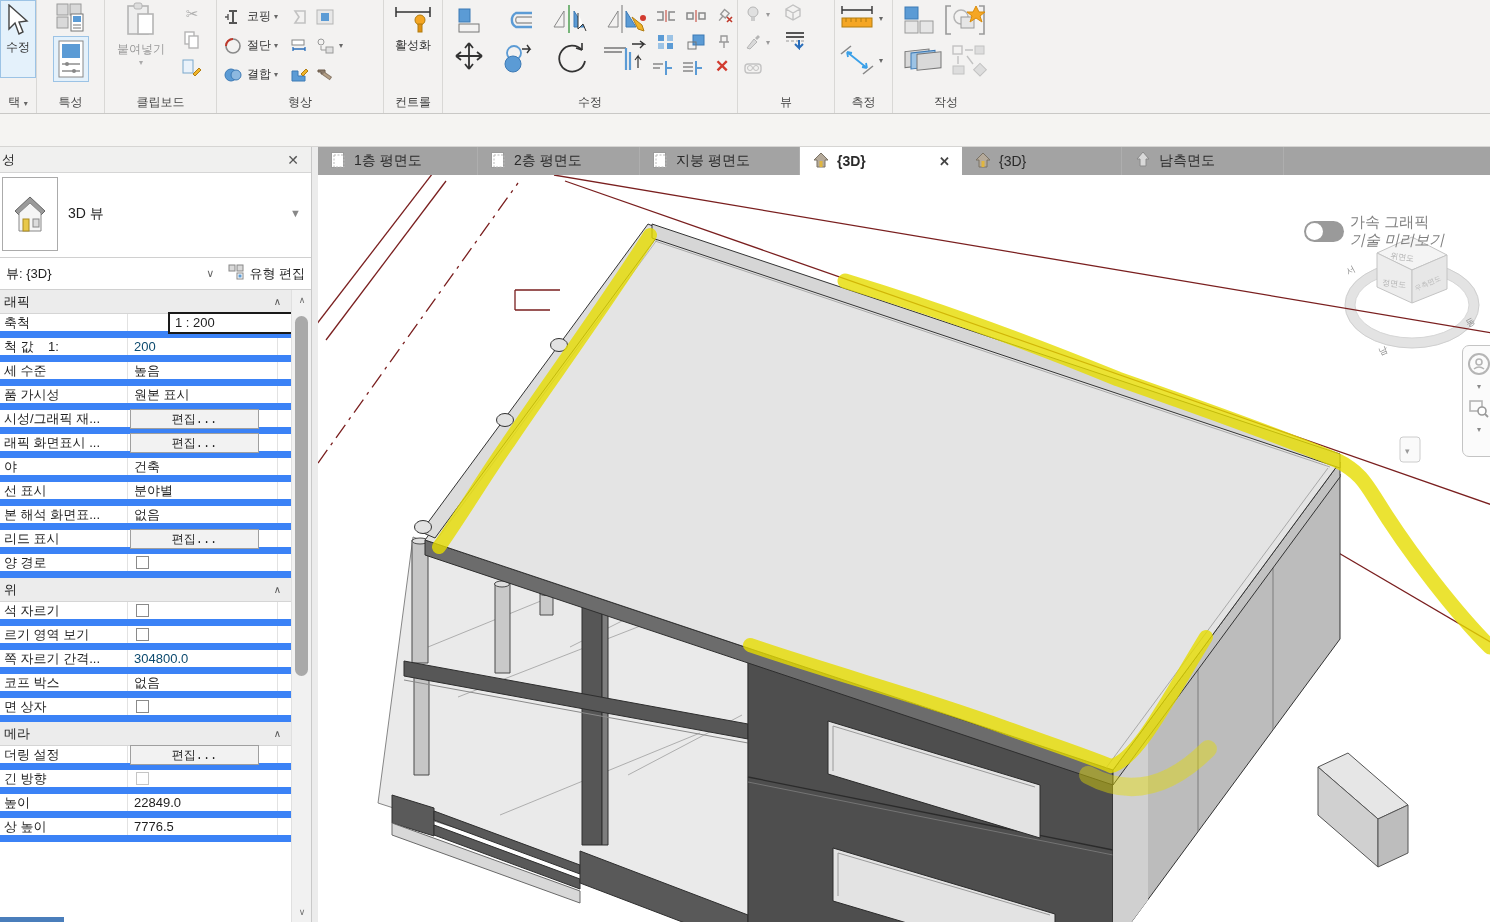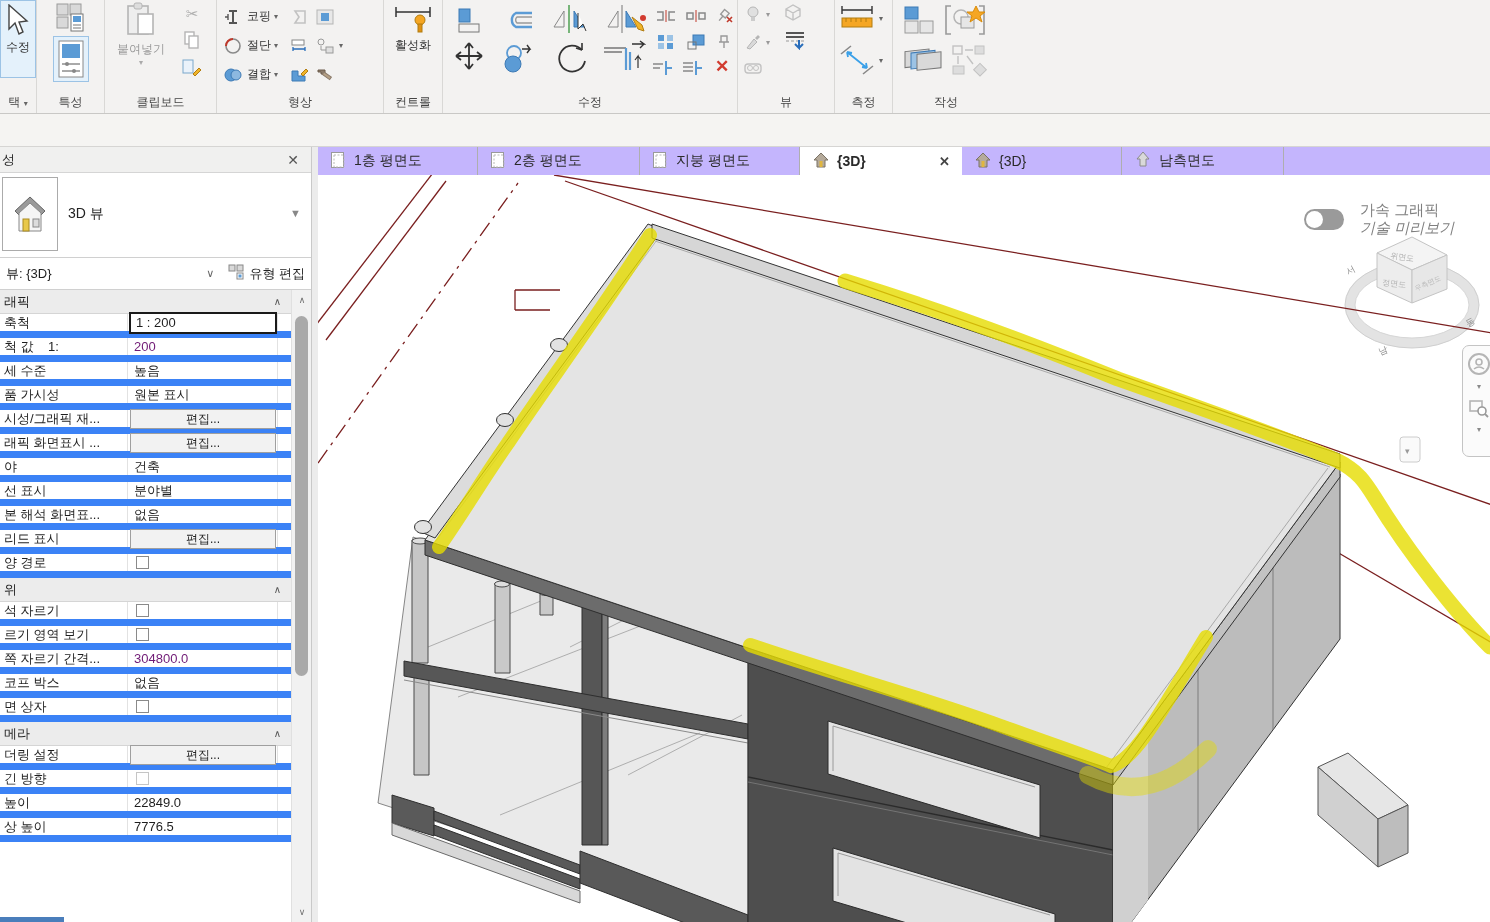--- a/index.html
+++ b/index.html
@@ -15,21 +15,21 @@
   .gray{color:#9a9a9a;}
   .geo-row{display:flex;align-items:center;height:29px;font-size:12px;color:#333;gap:3px;}
   .mini{width:22px;height:20px;display:inline-flex;align-items:center;justify-content:center;}
   .arrow{font-size:8px;color:#666;}
   .icon-btn{display:inline-flex;align-items:center;justify-content:center;}
   .selbox{background:#e4f1fb;border:1px solid #9cc3e5;}
   
   .optionsbar{position:absolute;left:0;top:114px;width:1490px;height:33px;background:#f5f4f2;
     border-bottom:1px solid #d6d5d3;}
   
-  .tabbar{position:absolute;left:318px;top:147px;width:1172px;height:28px;background:#c4b5fd;
+  .tabbar{position:absolute;left:318px;top:147px;width:1172px;height:28px;background:#a3a3a3;
     display:flex;}
   .tab{height:28px;display:flex;align-items:center;gap:7px;padding:0 8px 0 12px;
     border-right:1px solid #aeaeae;font-size:14px;color:#2a2a2a;cursor:default;}
   .tab.active{background:#fff;font-weight:bold;border-right:none;}
   .tclose{margin-left:auto;font-size:13px;color:#444;padding:0 4px;}
   
   .props{position:absolute;left:0;top:147px;width:312px;height:775px;background:#fff;
     border-right:1px solid #c9c9c9;font-size:13px;color:#1e1e1e;}
   .ptitle{height:26px;background:#f0f0ef;display:flex;align-items:center;padding:0 6px 0 2px;
     border-bottom:1px solid #d5d5d5;}
@@ -44,35 +44,35 @@
   .edittype{display:flex;align-items:center;gap:4px;margin-left:14px;font-size:13px;color:#222;}
   .pgrid{position:absolute;left:0;top:143px;right:20px;bottom:0;overflow:hidden;}
   .prow{height:24px;display:flex;align-items:center;border-bottom:7px solid #3b82f6;background:#fff;}
   .prow .plabel{width:128px;padding-left:4px;white-space:pre;overflow:hidden;flex:0 0 auto;
     border-right:1px solid #e2e2e2;height:100%;display:flex;align-items:center;}
   .prow .pvalwrap{width:150px;height:100%;display:flex;align-items:center;padding-left:6px;
     border-right:1px solid #e2e2e2;}
   .prow.section{background:#ececec;border-bottom:1px solid #d5d5d5;}
   .prow.section .plabel{border-right:none;width:auto;}
   .prow.section .collapse{margin-left:auto;margin-right:10px;color:#555;font-size:10px;}
-  .pval.dis{color:#701a75;}
+  .pval.dis{color:#0c4a6e;}
   .valbox{border:2px solid #1a1a1a;width:148px;height:22px;display:flex;align-items:center;
     padding-left:5px;margin-left:1px;background:#fff;}
-  .editbtn{width:146px;height:20px;font-size:12px;background:#f2f2f2;border:1px solid #9f9f9f;
-    font-family:Liberation Sans, sans-serif;color:#222;}
+  .editbtn{width:129px;height:20px;font-size:12px;background:#f2f2f2;border:1px solid #9f9f9f;
+    font-family:Liberation Mono, monospace;color:#222;}
   .cbox{width:13px;height:13px;border:1px solid #8a8a8a;background:#fff;display:inline-block;margin-left:2px;}
   .cbox.dis{border-color:#c5c5c5;}
   .scrollcol{position:absolute;right:0;top:143px;width:20px;bottom:0;background:#f1f1f1;
     border-left:1px solid #e0e0e0;}
   .sthumb{position:absolute;left:3px;width:13px;top:26px;height:360px;background:#a9a9a9;border-radius:7px;}
   .sarr{position:absolute;left:0;width:20px;text-align:center;color:#707070;font-size:9px;}
   
   .viewport{position:absolute;left:318px;top:175px;width:1172px;height:747px;background:#fff;overflow:hidden;}
   .divider{position:absolute;left:312px;top:147px;width:6px;height:775px;background:#ececec;}
-  .toggle-wrap{position:absolute;left:986px;top:26px;display:flex;gap:16px;}
+  .toggle-wrap{position:absolute;left:986px;top:38px;display:flex;gap:6px;}
   .pill{width:40px;height:21px;background:#9a9a9a;border-radius:11px;position:relative;margin-top:8px;}
   .knob{position:absolute;left:2px;top:2px;width:17px;height:17px;background:#fff;border-radius:50%;}
   .tlabels{font-size:15px;color:#7f7f7f;line-height:18px;}
   .tlabels .it{font-style:italic;}
   .navbar{position:absolute;left:1144px;top:170px;width:34px;height:112px;background:#fbfbfb;
     border:1px solid #c4c4c4;border-radius:7px 0 0 7px;display:flex;flex-direction:column;
     align-items:center;padding-top:6px;gap:2px;}
   .navbar .arrow{font-size:8px;color:#8a8a8a;}
   .blue-sliver{position:absolute;left:0;top:917px;width:64px;height:5px;background:#4a7ebb;}
   svg text{font-family:"Liberation Sans",sans-serif;}
@@ -524,21 +524,21 @@
       <span>유형 편집</span>
     </span>
   </div>
   <div class="pgrid">
       <div class="prow section">
         <span class="plabel">래픽</span>
         <span class="collapse">∧</span>
       </div>
       <div class="prow">
         <span class="plabel">축척</span>
-        <span class="pvalwrap" style="padding: 0px;">
+        <span class="pvalwrap" style="padding: 0px; margin-left: 39px;">
           <span class="valbox">1 : 200</span>
         </span>
       </div>
       <div class="prow">
         <span class="plabel">척 값    1:</span>
         <span class="pvalwrap">
           <span class="pval dis">200</span>
         </span>
       </div>
       <div class="prow">

